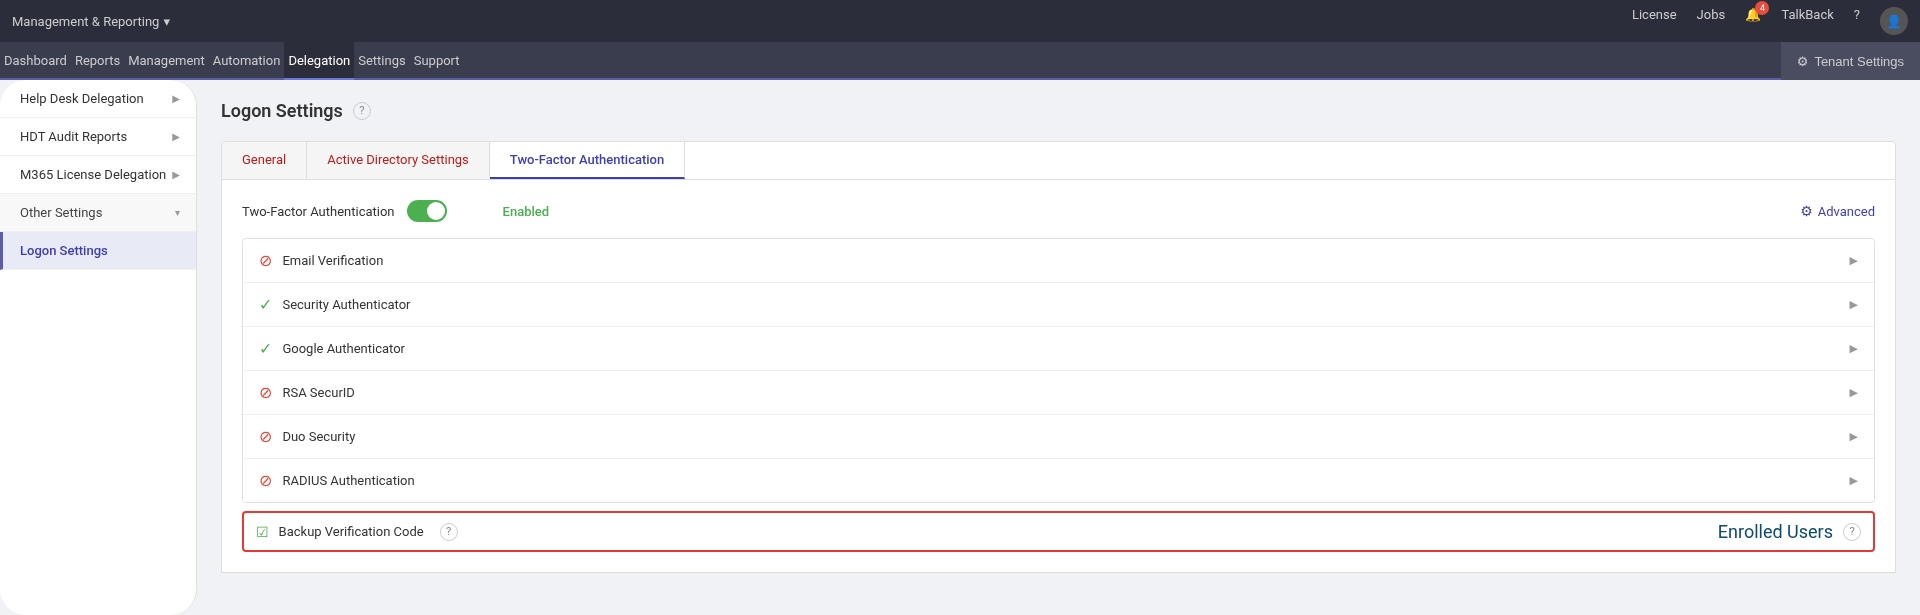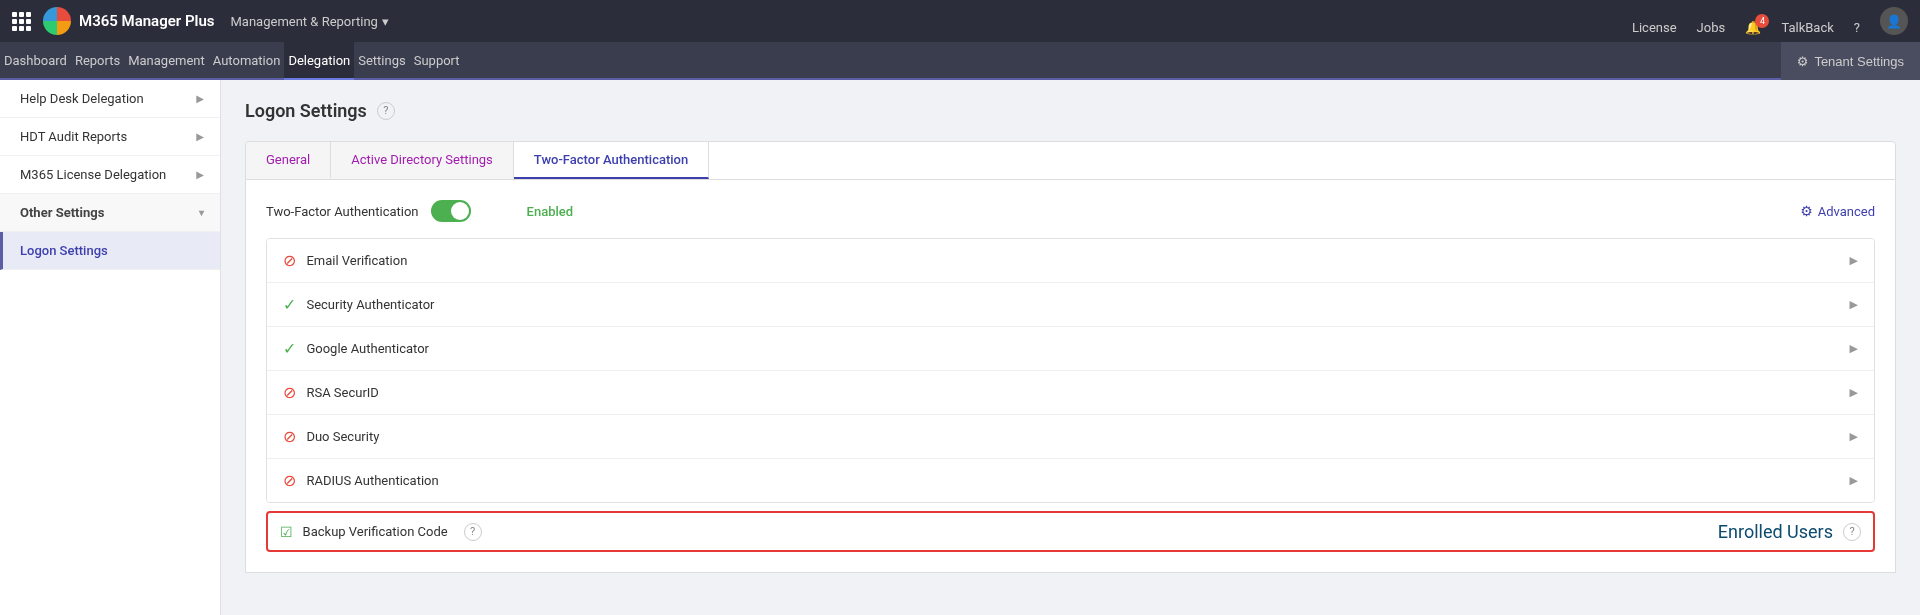--- a/index.html
+++ b/index.html
@@ -13,21 +13,21 @@
       align-items: center;
       justify-content: space-between;
       padding: 0 12px;
       position: relative;
     }
     .top-bar-left { display: flex; align-items: center; gap: 16px; }
     .app-logo { display: flex; align-items: center; gap: 8px; color: #fff; font-size: 15px; font-weight: 600; }
     .grid-icon { display: grid; grid-template-columns: repeat(3,5px); grid-template-rows: repeat(3,5px); gap: 2px; margin-right: 4px; }
     .grid-icon span { background: #fff; border-radius: 1px; display: block; }
     .logo-circle { width: 28px; height: 28px; border-radius: 50%; background: conic-gradient(#e74c3c 0deg 90deg, #f39c12 90deg 180deg, #2ecc71 180deg 270deg, #3498db 270deg 360deg); }
-    .top-bar-right { display: flex; align-items: flex-end; gap: 20px; color: #ccc; font-size: 13px; }
+    .top-bar-right { display: flex; align-items: flex-start; gap: 20px; color: #ccc; font-size: 13px; }
     .top-bar-right a { color: #ccc; text-decoration: none; cursor: pointer; }
     .notif-badge { position: relative; display: inline-block; }
     .badge { position: absolute; top: -6px; right: -8px; background: #e74c3c; color: #fff; border-radius: 50%; font-size: 9px; width: 14px; height: 14px; display: flex; align-items: center; justify-content: center; }
     .user-icon { background: #555; border-radius: 50%; width: 28px; height: 28px; display: flex; align-items: center; justify-content: center; color: #ccc; cursor: pointer; }
     .mgmt-dropdown { color: #ccc; font-size: 13px; cursor: pointer; display: flex; align-items: center; gap: 4px; }
 
     
     .nav-tabs {
       background: #3a3d4e;
       height: 38px;
@@ -58,48 +58,48 @@
       display: flex;
       align-items: center;
       gap: 6px;
       font-size: 13px;
     }
 
     
     .main-layout { display: flex; min-height: calc(615px - 80px); }
 
     
-    .sidebar { width: 221px; background: #fff; border-right: 1px solid #e0e0e0; flex-shrink: 0; }
+    .sidebar { width: 197px; background: #fff; border-right: 1px solid #e0e0e0; flex-shrink: 0; border-radius: 26px; }
     .sidebar-item {
       padding: 11px 16px 11px 20px;
       cursor: pointer;
       display: flex;
       align-items: center;
       justify-content: space-between;
       color: #333;
       font-size: 13px;
       border-bottom: 1px solid #f0f0f0;
     }
-    .sidebar-item.section-header { font-weight: 700; color: #444; background: #f8f8f8; }
+    .sidebar-item.section-header { font-weight: 400; color: #444; background: #f8f8f8; }
     .sidebar-item.active-item { background: #e8eaf6; border-left: 3px solid #5b5ea6; color: #3d3fad; font-weight: 500; padding-left: 17px; }
     .chevron-right { font-size: 10px; color: #999; }
 
     
     .content { flex: 1; padding: 20px 24px; background: #f0f2f5; }
     .page-header { display: flex; align-items: center; gap: 10px; margin-bottom: 20px; }
     .page-title { font-size: 18px; font-weight: 600; color: #333; }
     .help-icon { color: #888; cursor: pointer; font-size: 14px; border: 1px solid #ccc; border-radius: 50%; width: 18px; height: 18px; display: flex; align-items: center; justify-content: center; font-size: 11px; }
 
     
     .sub-tabs { display: flex; background: #fff; border: 1px solid #ddd; border-radius: 4px 4px 0 0; margin-bottom: 0; }
     .sub-tab {
       padding: 10px 20px;
       cursor: pointer;
       font-size: 13px;
-      color: #a21caf;
+      color: #b91c1c;
       border-bottom: 2px solid transparent;
       background: #f5f5f5;
       border-right: 1px solid #ddd;
     }
     .sub-tab:first-child { border-radius: 4px 0 0 0; }
     .sub-tab.active { background: #fff; color: #3d3fad; border-bottom: 2px solid #3d3fad; font-weight: 500; }
 
     
     .tab-content { background: #fff; border: 1px solid #ddd; border-top: none; padding: 20px; }
 
@@ -133,35 +133,20 @@
     .chevron-right-row { color: #999; font-size: 11px; }
     .enrolled-users-link { color: #0c4a6e; font-size: 18px; text-decoration: none; cursor: pointer; display: flex; align-items: flex-end; gap: 5px; }
     .backup-right { display: flex; align-items: center; gap: 10px; }
     .check-icon { color: #4caf50; font-size: 14px; }
   </style>
 </head>
 <body>
 
 <div class="top-bar">
   <div class="top-bar-left">
-    <div class="app-logo">
-      <div class="grid-icon">
-        <span></span>
-          <span></span>
-          <span></span>
-        <span></span>
-          <span></span>
-          <span></span>
-        <span></span>
-          <span></span>
-          <span></span>
-      </div>
-      <div class="logo-circle"></div>
-      <span>M365 Manager Plus</span>
-    </div>
     <div class="mgmt-dropdown">
       <span>Management &amp; Reporting</span>
       <span>▾</span>
     </div>
   </div>
   <div class="top-bar-right">
     <a>License</a>
     <a>Jobs</a>
     <div class="notif-badge">
       <span>🔔</span>

